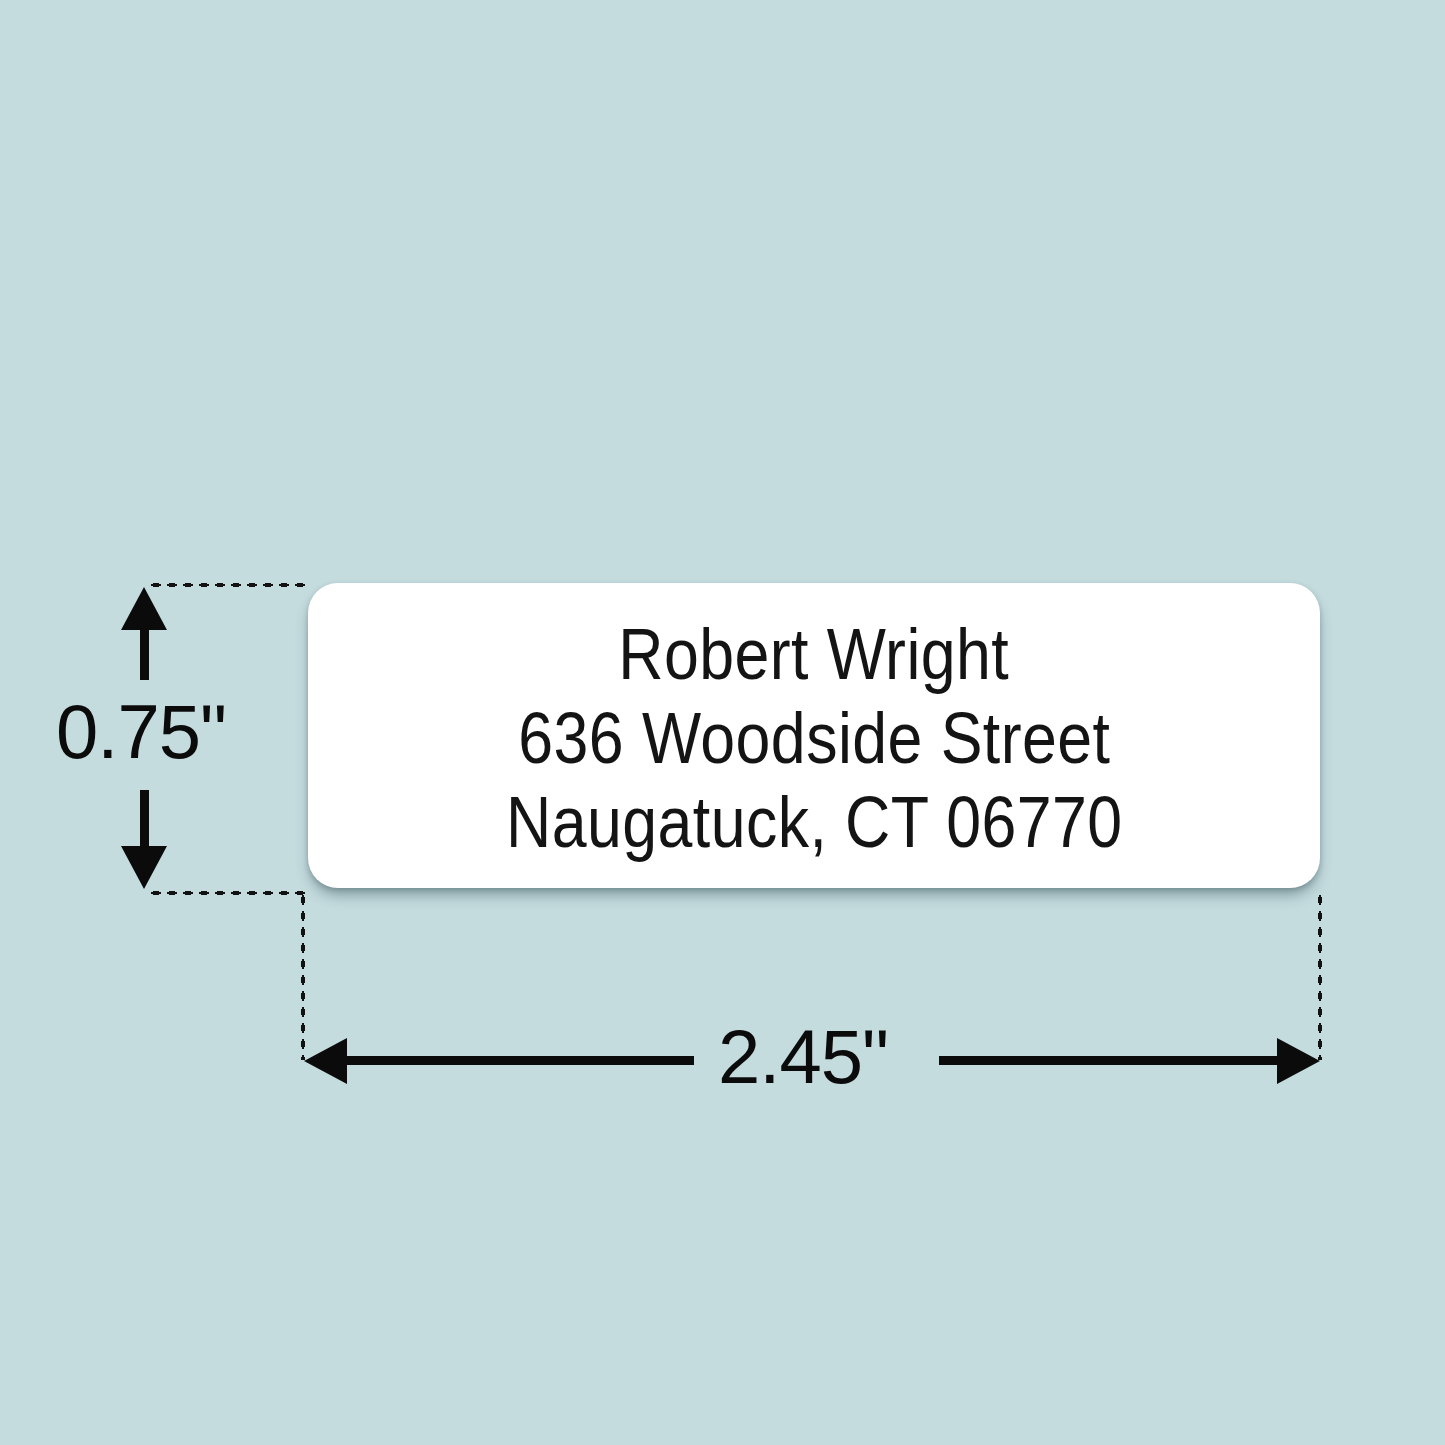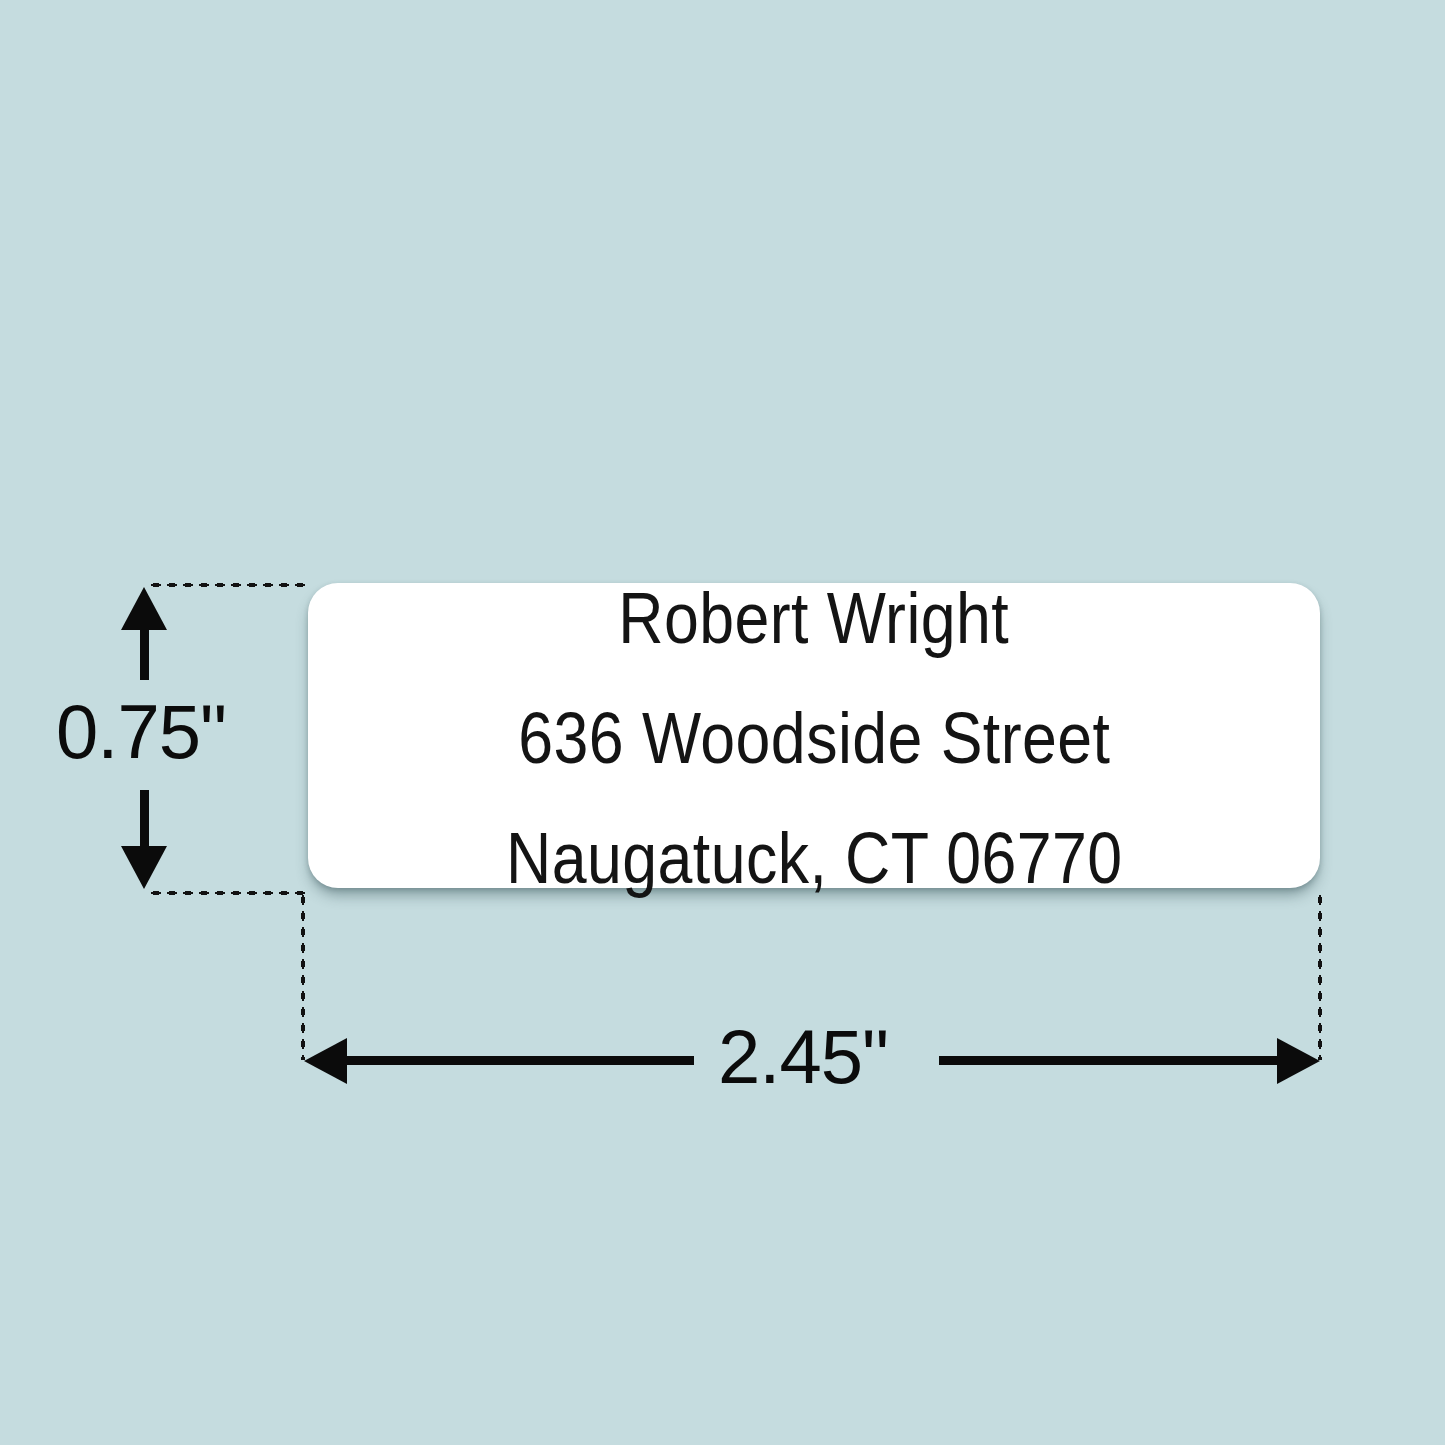--- a/index.html
+++ b/index.html
@@ -31,21 +31,20 @@
     background: #ffffff;
     border-radius: 30px;
     box-shadow: 0 9px 14px -2px rgba(40, 70, 75, 0.42),
                 0 2px 5px rgba(40, 70, 75, 0.22);
     display: flex;
     flex-direction: column;
     align-items: center;
     justify-content: center;
     box-sizing: border-box;
     padding-top: 4px;
-    gap: 36px;
   }
 
   .addr-line {
     color: #141414;
     font-family: "Liberation Sans Narrow", "Liberation Sans", sans-serif;
     font-weight: 300;
     font-size: 72px;
     line-height: 84px;
     letter-spacing: 0.5px;
     white-space: nowrap;

